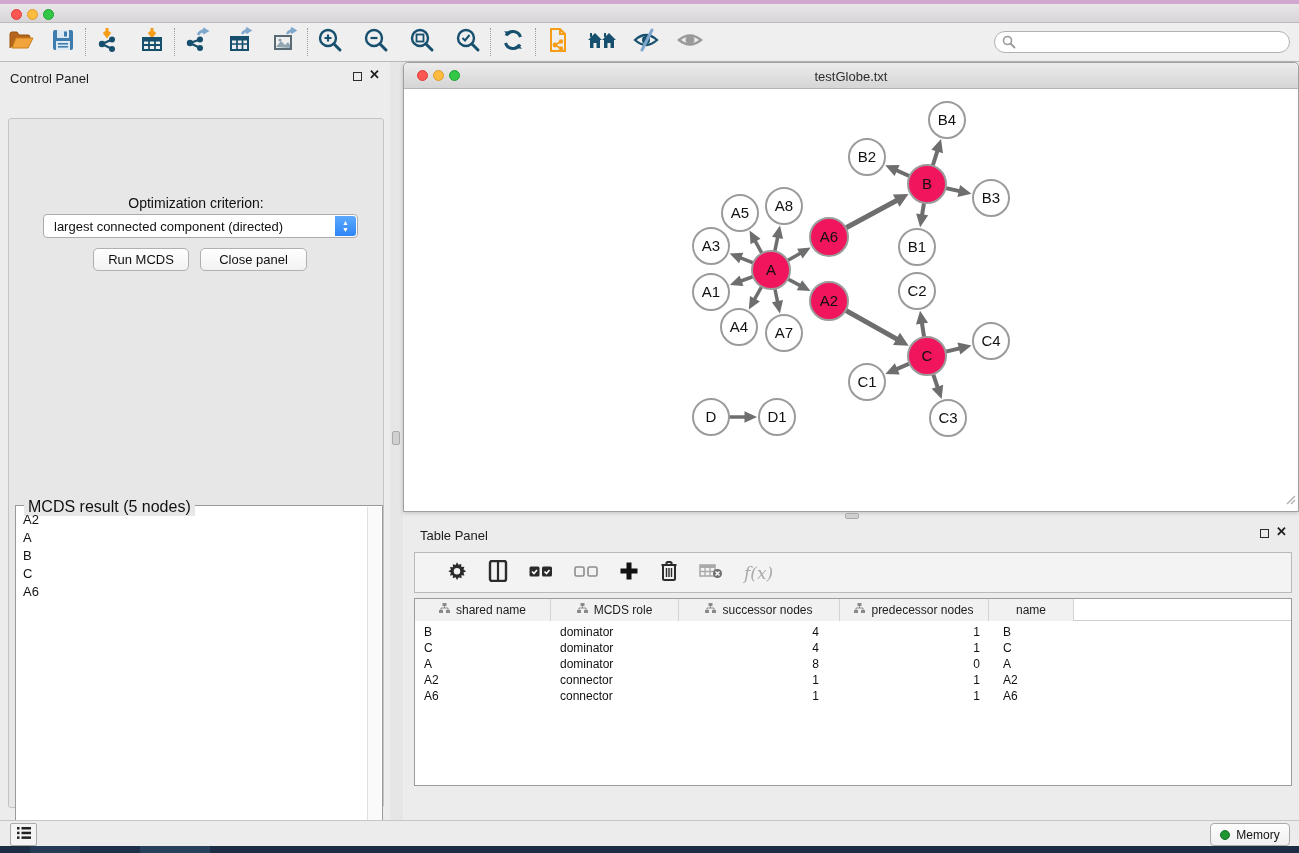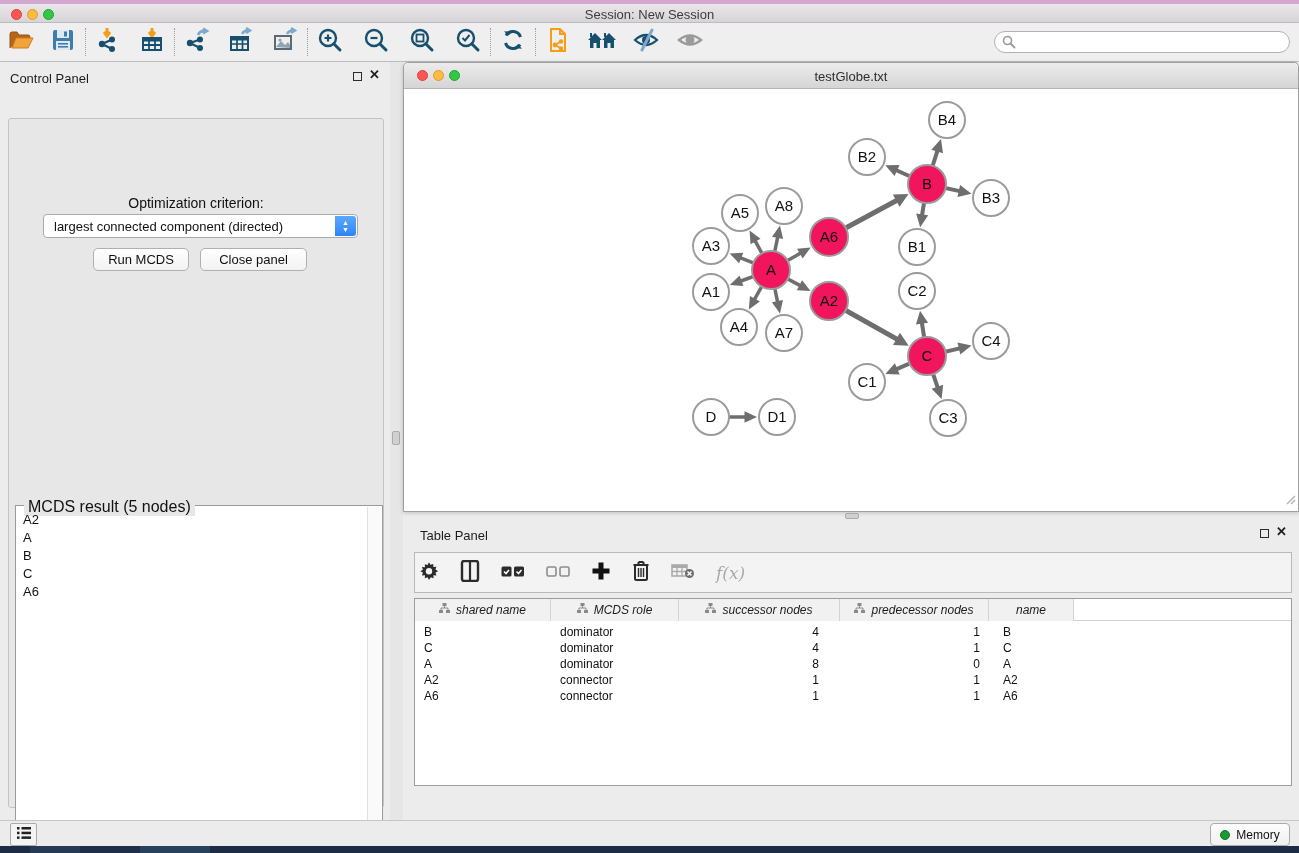--- a/index.html
+++ b/index.html
@@ -93,26 +93,26 @@
   #h-splitter { position:absolute; left:0; top:450px; width:896px; height:8px; }
   #h-splitter .handle { position:absolute; left:442px; top:1px; width:14px; height:6px;
     background:#d0d0d0; border:1px solid #aaa; border-radius:2px; }
 
   
   #table-panel { position:absolute; left:0; top:458px; width:896px; height:300px; }
   #tp-title { position:absolute; left:17px; top:8px; font-size:13px; color:#1d1d1d; }
   #tp-float { right:30px; top:9px; } #tp-close { right:12px; top:4px; }
   #tp-toolbar { position:absolute; left:11px; top:32px; width:878px; height:41px;
     background:#f3f3f3; border:1px solid #b9b9b9; display:flex; align-items:center; gap:21px;
-    padding-left:4px; }
+    padding-left:32px; }
   .tp-icon { display:flex; align-items:center; justify-content:center; }
   #fx-label { font-size:17px; font-family:"DejaVu Serif", serif; font-style:italic; color:#a9a9a9; }
   #node-table { position:absolute; left:11px; top:78px; width:878px; height:188px;
     background:#fff; border:1px solid #9c9c9c; overflow:hidden; }
-  #nt-header { display:flex; height:22px; border-bottom:1px solid #cfcfcf;font-style:italic; }
+  #nt-header { display:flex; height:22px; border-bottom:1px solid #cfcfcf; }
   .nt-hcell { height:22px; background:#f1f1f1; border-right:1px solid #d4d4d4;
     display:flex; align-items:center; justify-content:center; gap:6px;
     font-size:12px; color:#1c1c1c; flex:0 0 auto; }
   .nt-row { display:flex; height:16px; align-items:center; }
   .nt-cell { font-size:12px; color:#111; flex:0 0 auto; white-space:nowrap; }
   #table-tabs { position:absolute; left:0; width:100%; top:269px; display:flex; justify-content:center; }
   #table-tabs .seg-tab { height:24px; font-size:13px; padding:0 17px; background:#fff; }
   #table-tabs .seg-tab.selected { background:linear-gradient(#55a4fd,#2c83f5); color:#fff; }
 
   
@@ -128,21 +128,20 @@
 </style>
 </head>
 <body>
 
 <div id="strip-top" class="abs"></div>
 
 <div id="titlebar" class="abs">
   <div class="tl t-red"></div>
   <div class="tl t-yellow"></div>
   <div class="tl t-green"></div>
-  <div class="title">Session: New Session</div>
 </div>
 
 <div id="toolbar" class="abs">
   <div style="width:6px"></div>
   <div class="tb-btn">
       <span>
     <svg width="26" height="24" viewBox="0 0 26 24">
           <path d="M2 20 L2 6 Q2 4 4 4 L9 4 L11 7 L20 7 Q22 7 22 9 L22 10" fill="#b5651d" stroke="#9a540f" stroke-width="1"></path>
           <path d="M4 20 L8 10 L25 10 L20 20 Z" fill="#f2a33c" stroke="#c97f1a" stroke-width="1"></path>
         </svg></span>

